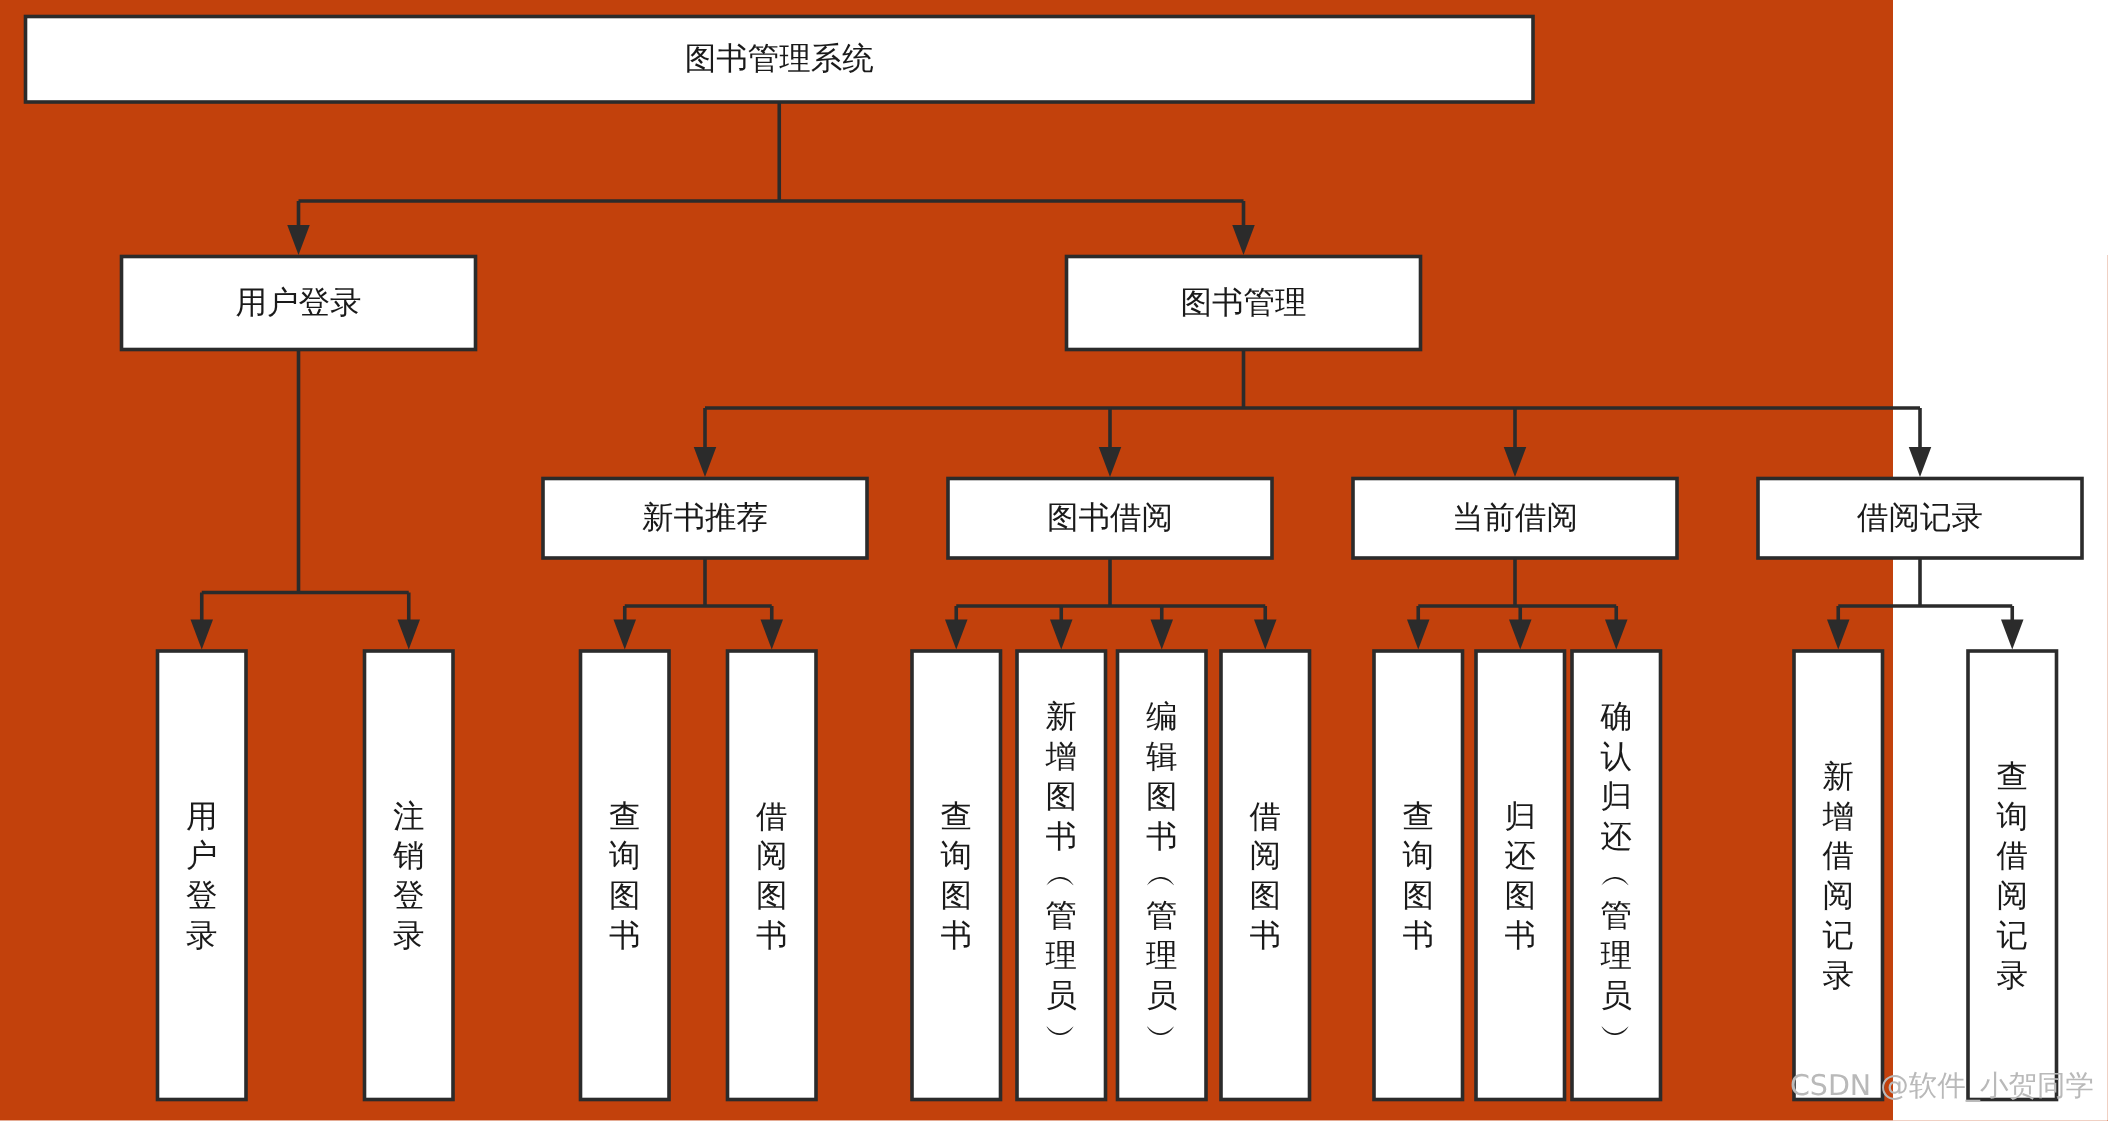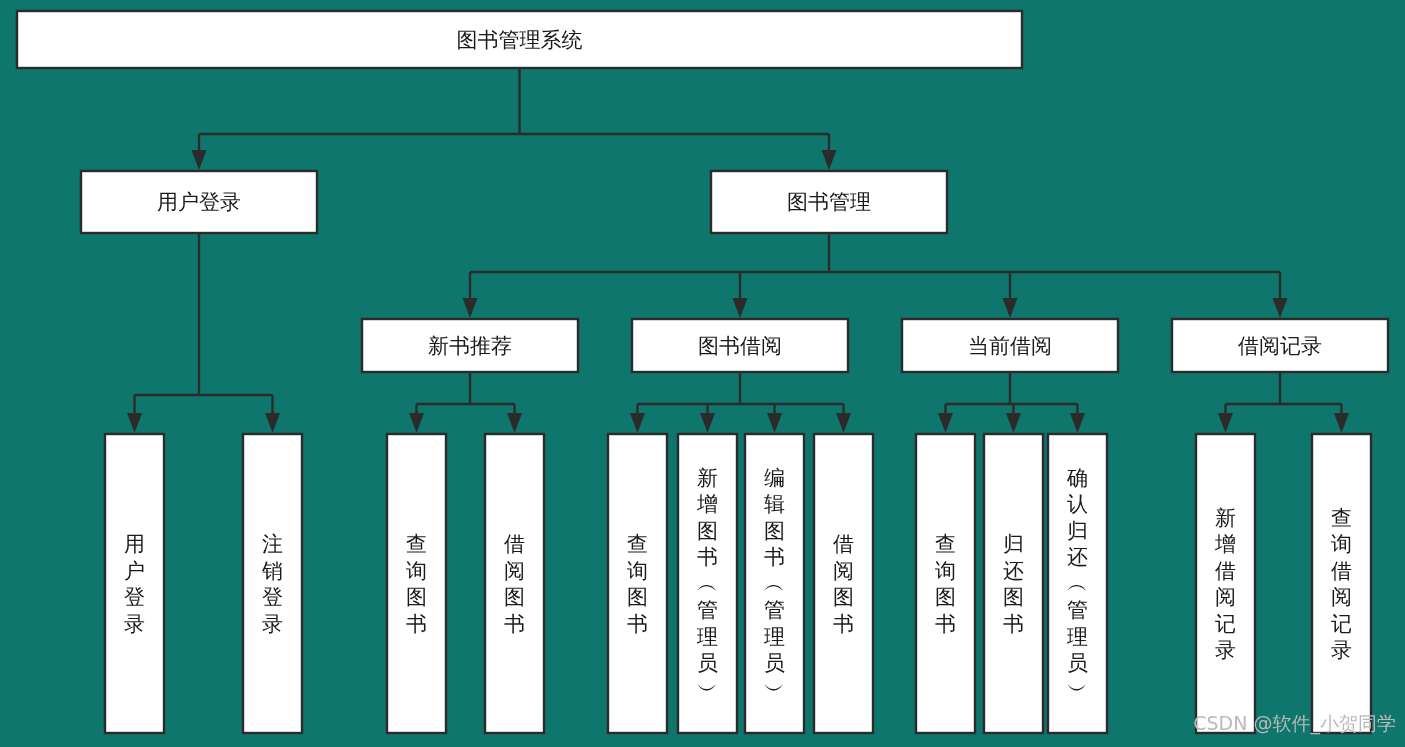--- a/index.html
+++ b/index.html
@@ -9,23 +9,23 @@
     background: #ffffff;
   }
   body {
     width: 1405px;
     height: 747px;
     overflow: hidden;
     font-family: "DejaVu Sans", "Liberation Sans", sans-serif;
   }
   #diagram-root {
     position: relative;
-    width: 1405px;
+    width: 1262px;
     height: 747px;
-    background: #0f766e;
+    background: #c2410c;
   }
   svg.diagram-canvas {
     position: absolute;
     top: 0;
     left: 0;
     width: 1405px;
     height: 747px;
     display: block;
   }
   .node-rect {

